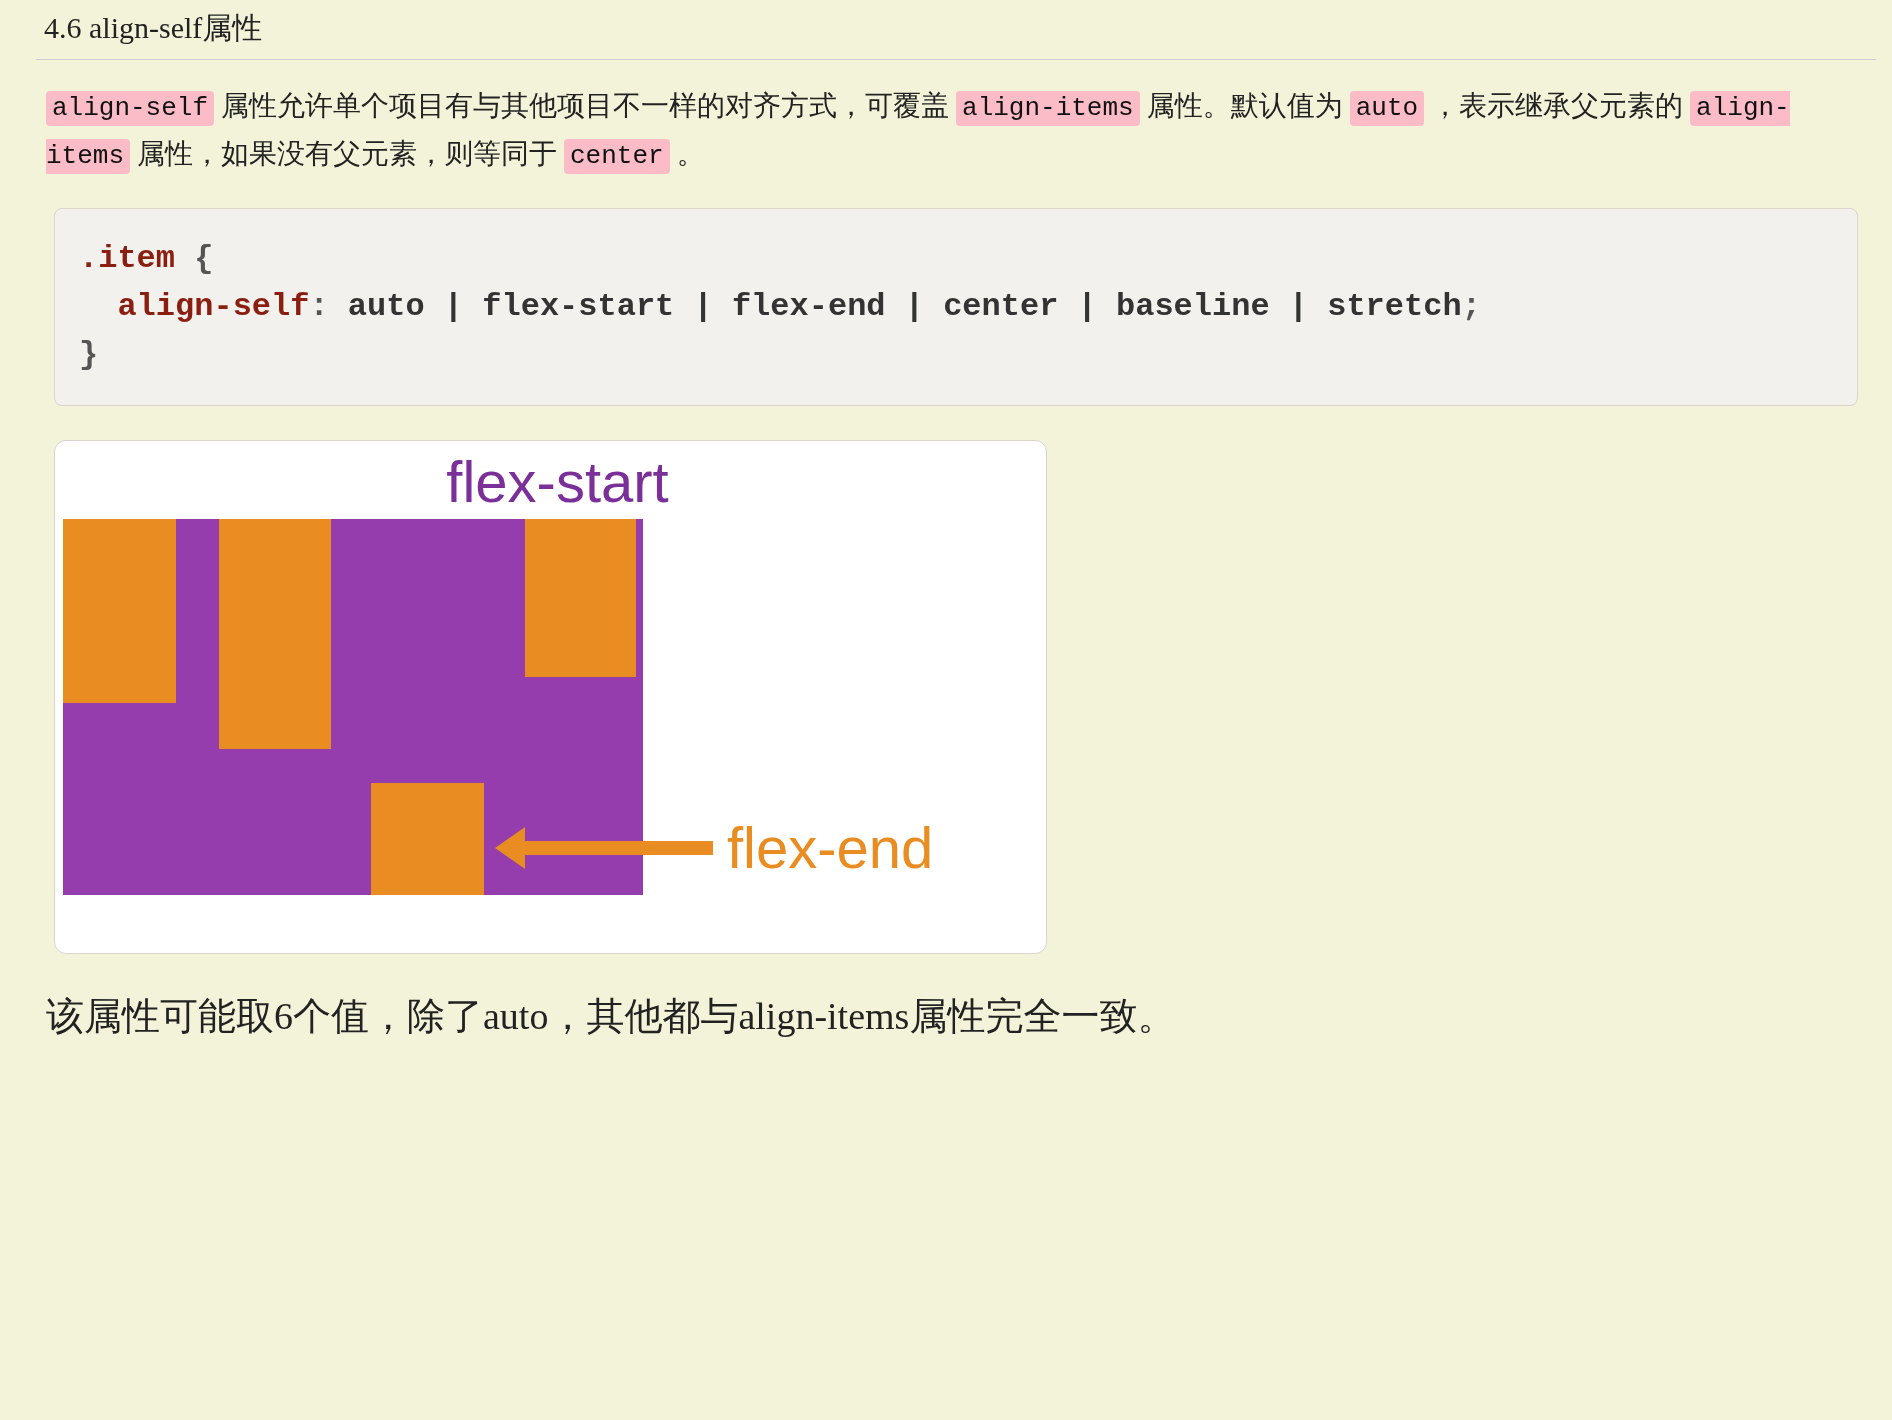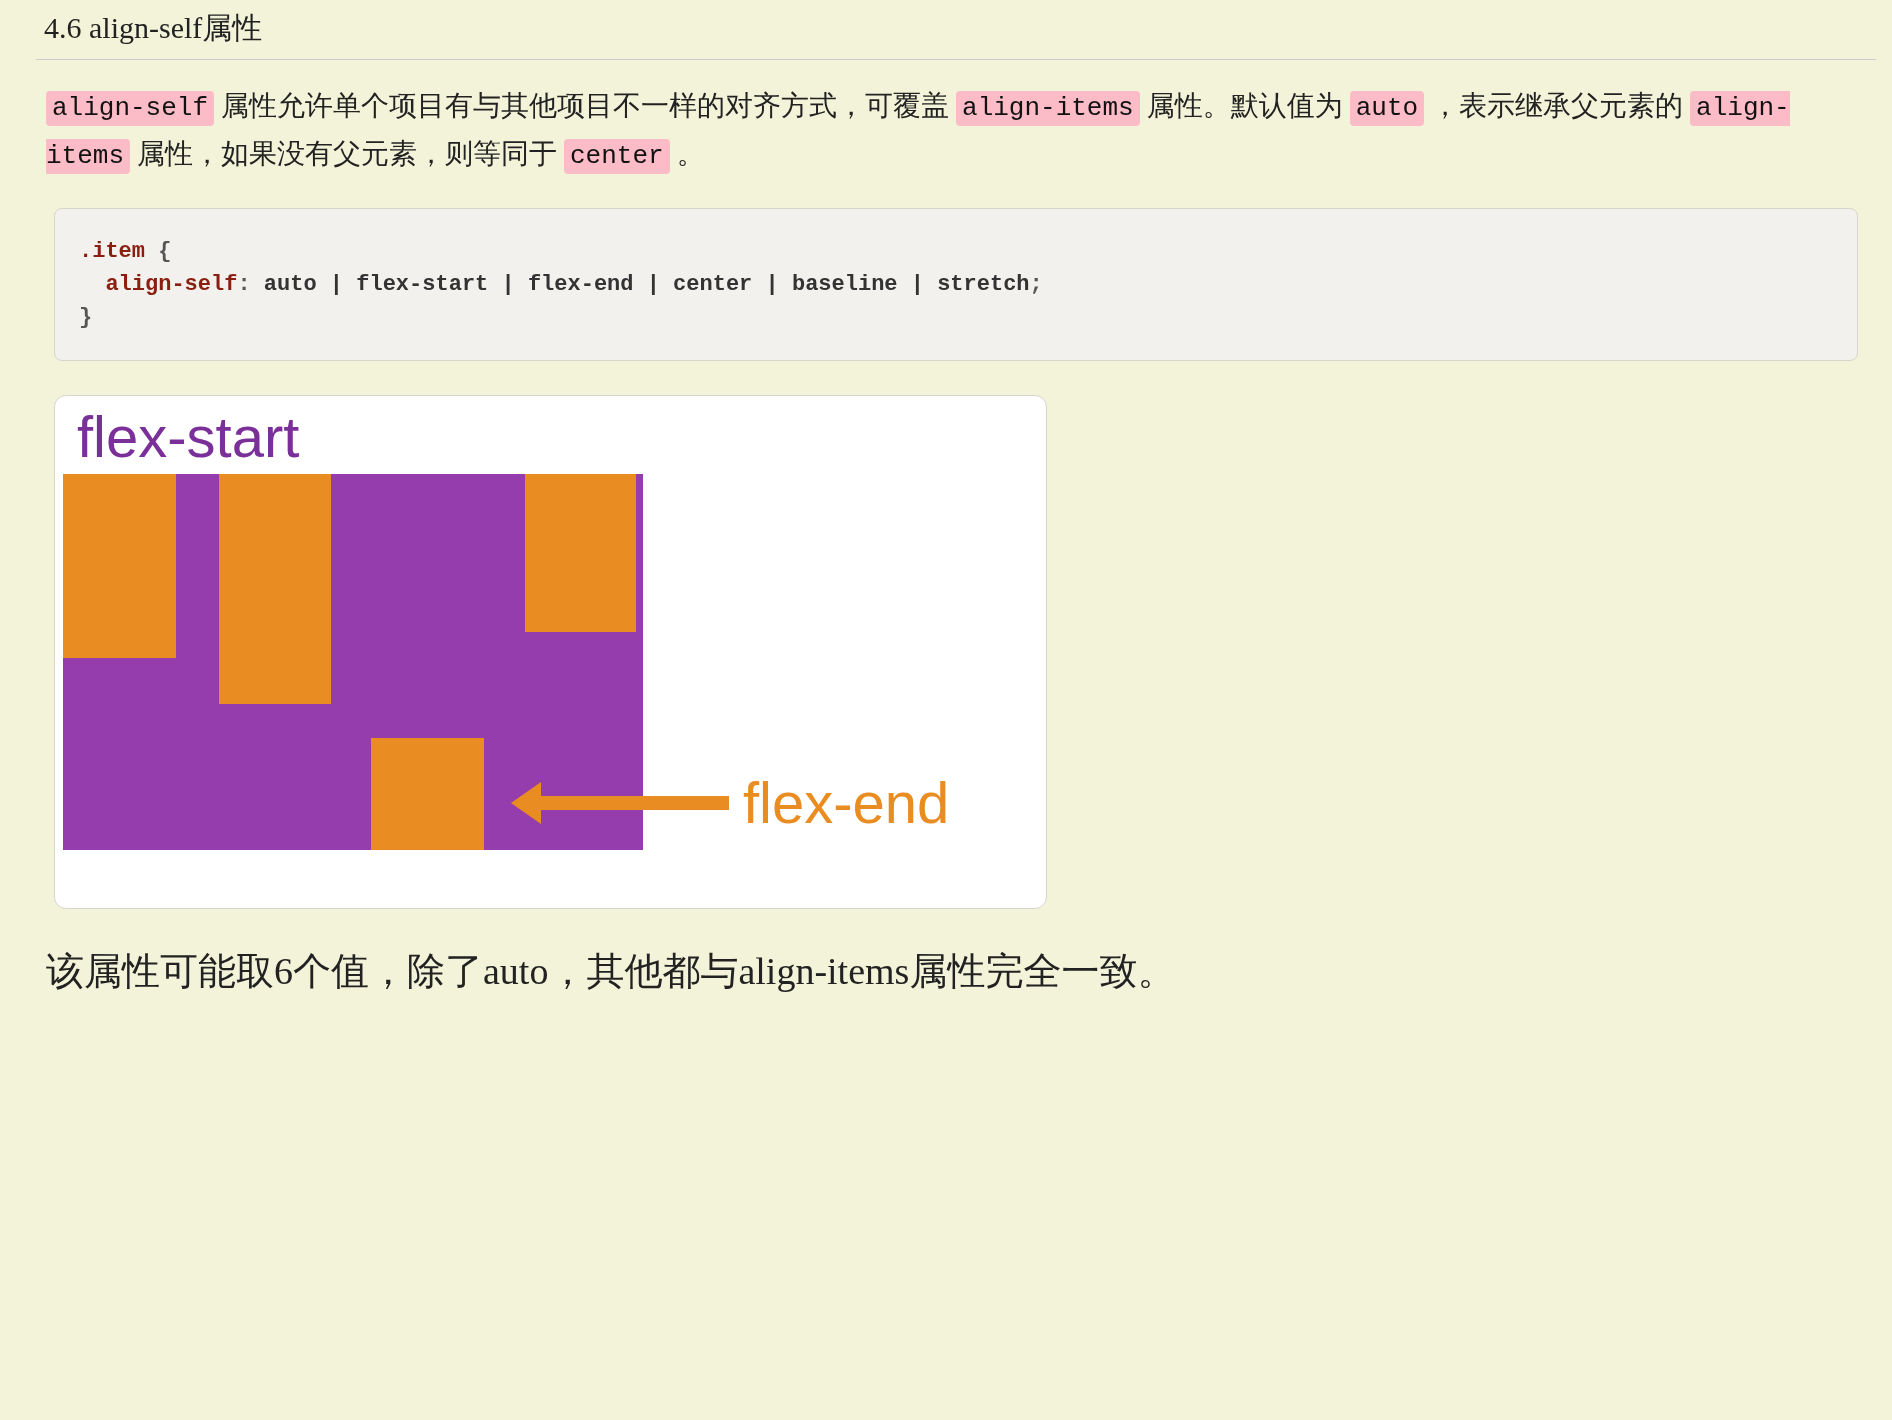--- a/index.html
+++ b/index.html
@@ -32,38 +32,39 @@
       font-size: 26px;
       color: #111;
     }
     .code-block {
       background: #f3f1ed;
       border: 1px solid #d9d5cc;
       border-radius: 8px;
       margin: 0 18px 34px 18px;
       padding: 26px 24px;
       font-family: "Courier New", Consolas, monospace;
-      font-size: 22px;
+      font-size: 32px;
       line-height: 1.5;
       color: #333;
       white-space: pre;
       font-weight: bold;
     }
     .tok-selector { color: #8a1f11; font-weight: bold; }
     .tok-brace { color: #555; }
     .tok-prop { color: #8a1f11; font-weight: bold; }
     .tok-punct { color: #555; }
     .tok-val { color: #333; }
     .figure-box {
       background: #ffffff;
       border: 1px solid #d9d5cc;
       border-radius: 12px;
       margin: 0 18px 30px 18px;
       padding: 12px 8px 24px 8px;
       width: 975px;
+      text-align: center;
     }
     .fig-title {
       font-family: "Segoe UI", "Helvetica Neue", Arial, sans-serif;
       font-size: 58px;
       color: #7a2f99;
       margin: 0 0 8px 14px;
       line-height: 1;
     }
     .demo-row {
       position: relative;
@@ -78,21 +79,21 @@
     .bar {
       background: #e98c21;
       position: absolute;
     }
     .bar1 { left: 0; top: 0; width: 113px; height: 184px; }
     .bar2 { left: 156px; top: 0; width: 112px; height: 230px; }
     .bar3 { left: 308px; top: 264px; width: 113px; height: 112px; }
     .bar4 { left: 462px; top: 0; width: 111px; height: 158px; }
     .arrow-wrap {
       position: absolute;
-      left: 476px;
+      left: 460px;
       top: 300px;
       display: flex;
       align-items: center;
       gap: 14px;
     }
     .arrow {
       position: relative;
       width: 190px;
       height: 14px;
       background: #e98c21;

